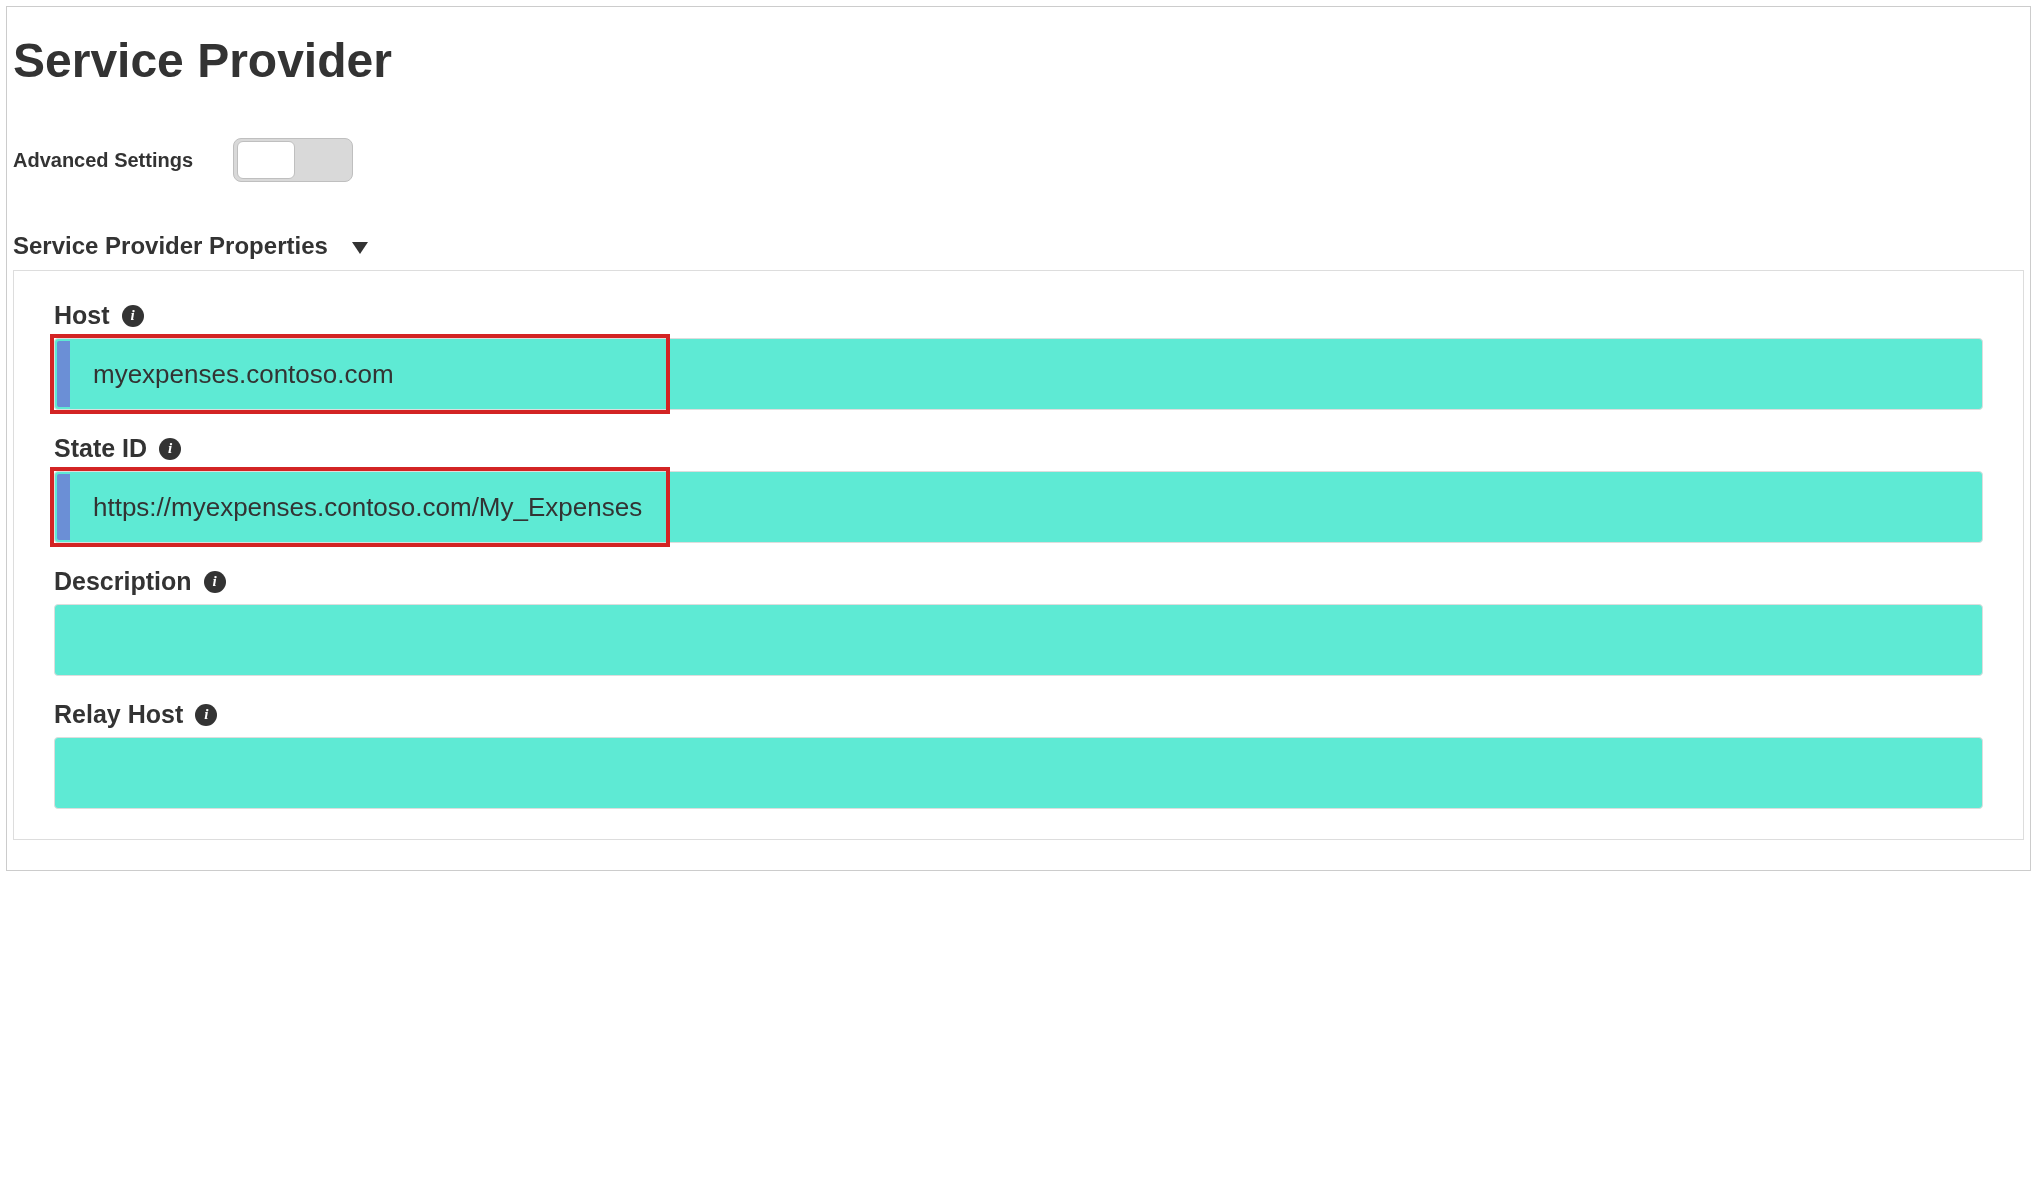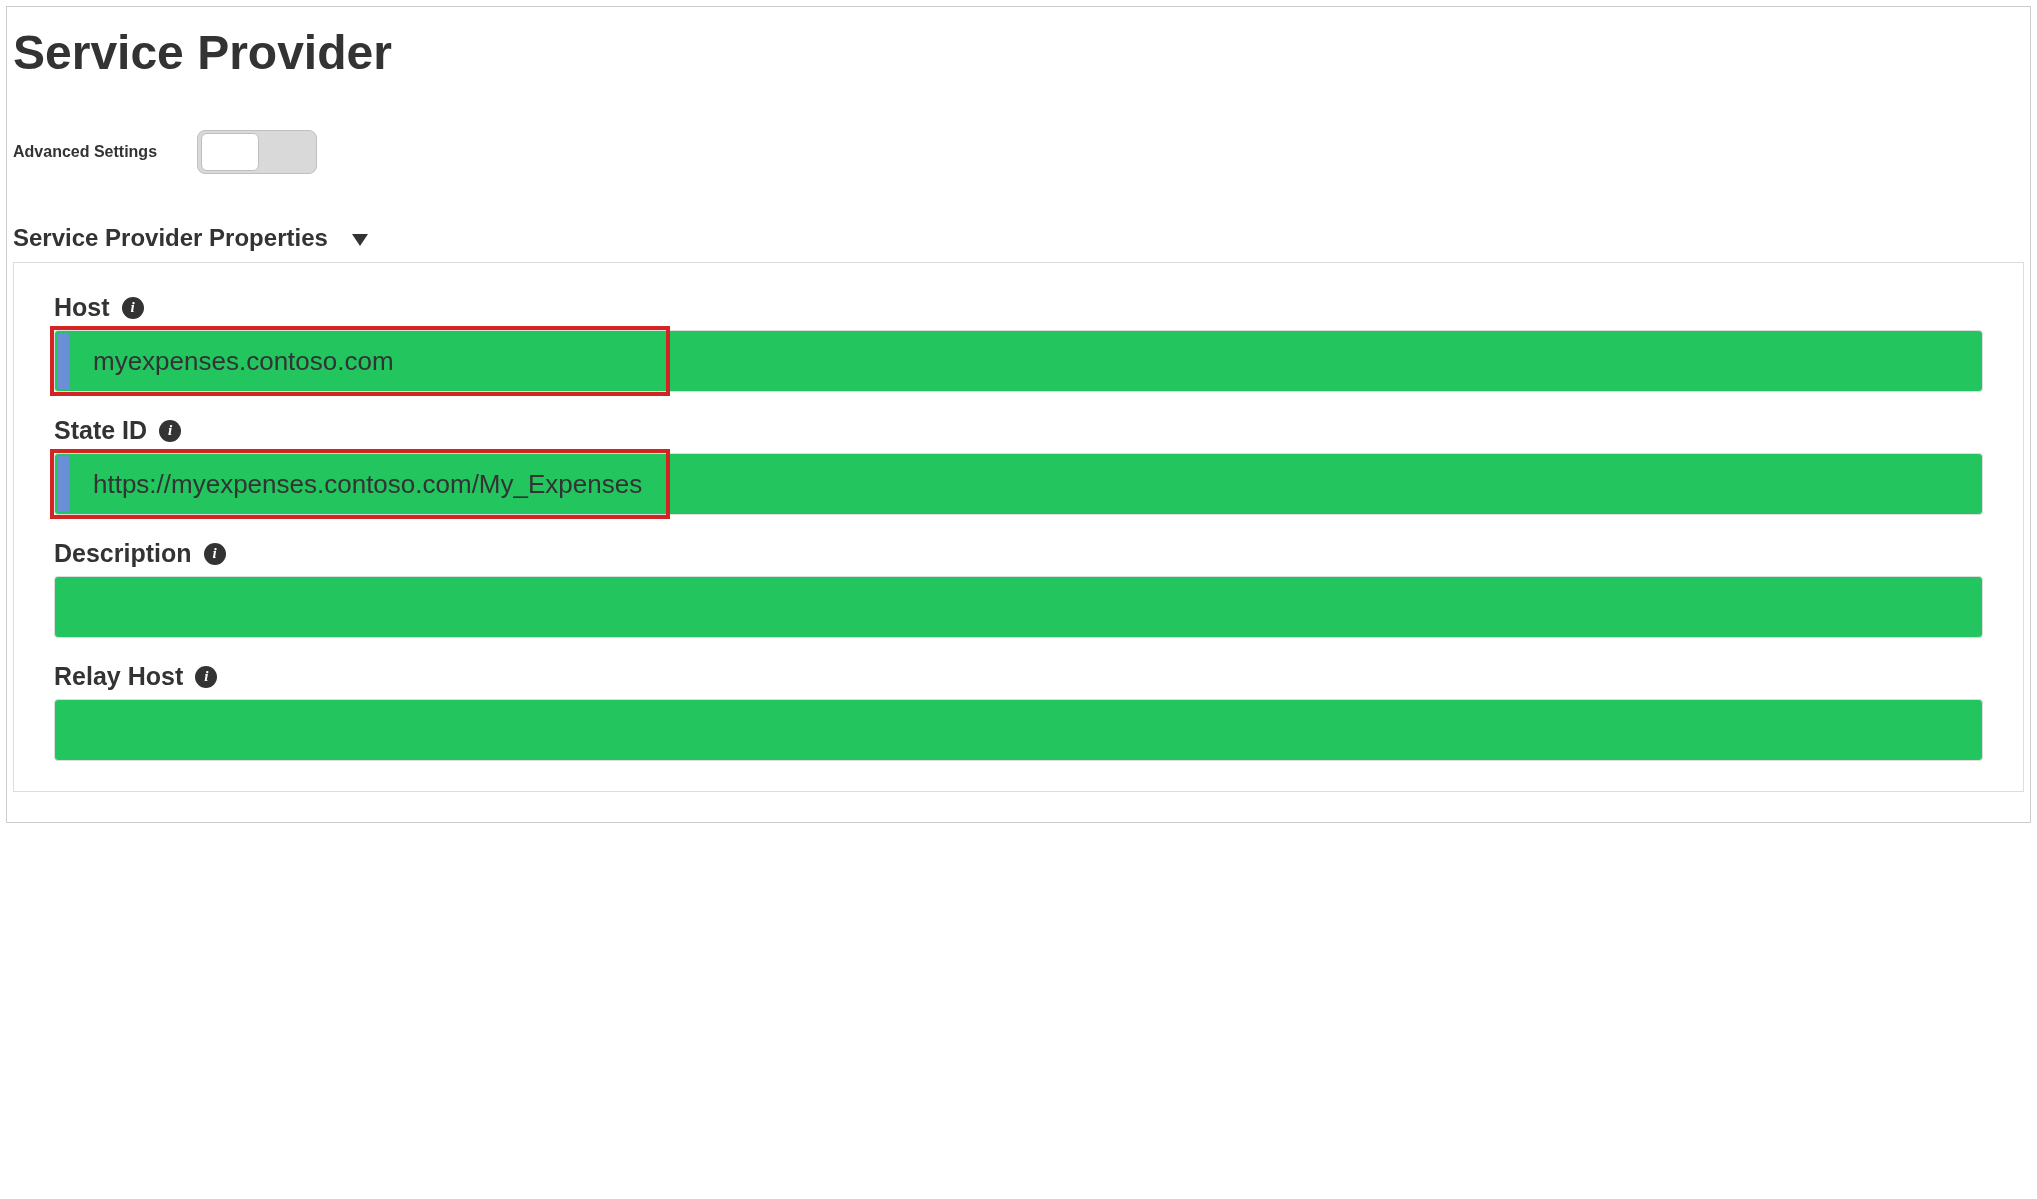--- a/index.html
+++ b/index.html
@@ -8,36 +8,36 @@
     padding: 0;
   }
   body {
     font-family: Arial, Helvetica, sans-serif;
     background: #ffffff;
     color: #333333;
     padding: 6px;
   }
   .outer-box {
     border: 1px solid #cccccc;
-    padding: 0 0 30px 0;
+    padding: 8px 0 30px 0;
   }
   .page-title {
     font-size: 48px;
     font-weight: 700;
     color: #333333;
     padding: 18px 6px 10px 6px;
   }
   .advanced-row {
     display: flex;
     align-items: center;
     gap: 40px;
     padding: 40px 6px 20px 6px;
   }
   .advanced-label {
-    font-size: 16px;
+    font-size: 20px;
     font-weight: 700;
     color: #333333;
   }
   .toggle {
     width: 120px;
     height: 44px;
     background: #d9d9d9;
     border-radius: 8px;
     position: relative;
     cursor: pointer;
@@ -106,24 +106,24 @@
     align-items: center;
     justify-content: center;
     line-height: 1;
   }
   .input-wrap {
     position: relative;
     width: 100%;
   }
   .text-input {
     width: 100%;
-    height: 62px;
+    height: 72px;
     border: 1px solid #dddddd;
     border-radius: 4px;
-    background: #22c55e;
+    background: #5eead4;
     padding: 0 18px 0 38px;
     font-size: 26px;
     color: #333333;
     outline: none;
   }
   .left-accent::before {
     content: "";
     position: absolute;
     left: 3px;
     top: 3px;

